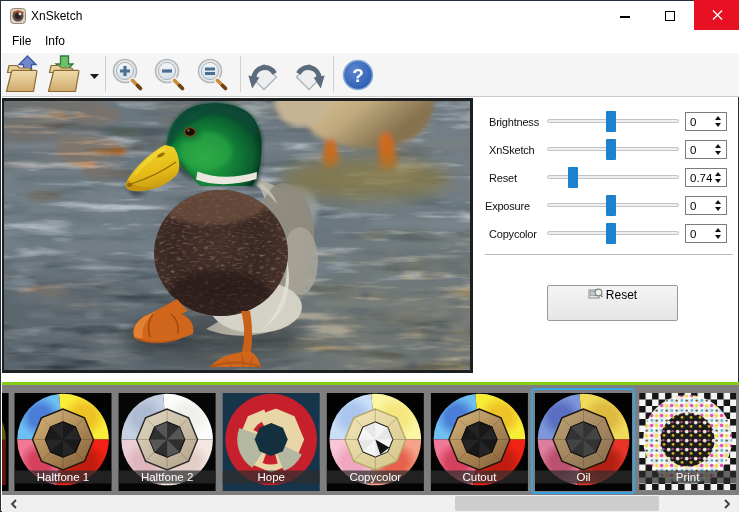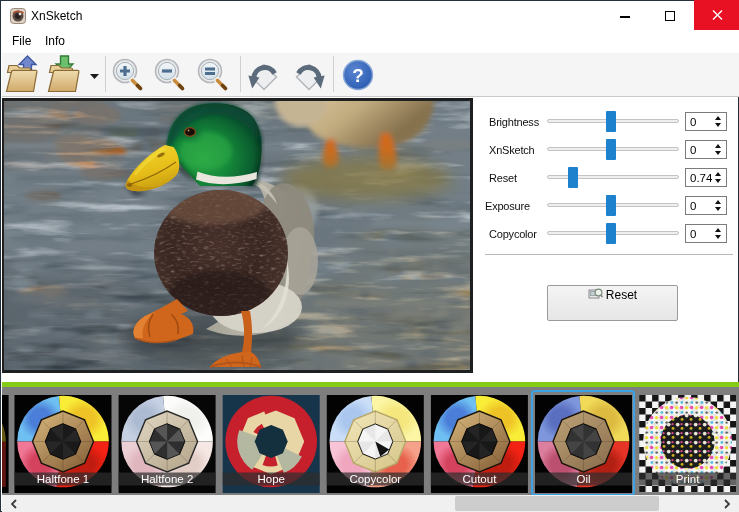--- a/index.html
+++ b/index.html
@@ -25,21 +25,21 @@
   .track{left:546px;width:132px;height:4px;background:#efefef;border:1px solid #c3c3c3;border-radius:2px;box-sizing:border-box;}
   .handle{width:10px;height:21px;background:#1d81cd;border-radius:1px;}
   .spin{left:684px;width:42px;height:19px;border:1px solid #7b7b7b;background:#fff;box-sizing:border-box;}
   .spin .val{position:absolute;left:4px;top:2.5px;font-size:11.5px;color:#000;}
   .spin .btns{position:absolute;right:0;top:0;width:15px;height:100%;}
   .spin .up{position:absolute;left:4px;top:3px;width:0;height:0;border-left:3.8px solid transparent;border-right:3.8px solid transparent;border-bottom:4.2px solid #111;}
   .spin .dn{position:absolute;left:4px;bottom:3px;width:0;height:0;border-left:3.8px solid transparent;border-right:3.8px solid transparent;border-top:4.2px solid #111;}
   #hsep{left:484px;top:253px;width:248px;height:1px;background:#b8b8b8;}
   #resetbtn{left:546px;top:284px;width:131px;height:36px;background:linear-gradient(#f4f4f4,#e6e6e6);border:1px solid #9a9a9a;border-radius:2px;box-sizing:border-box;text-align:center;font-size:12px;color:#000;line-height:17px;}
   
-  #strip{left:1px;top:381px;width:737px;height:113px;background:#7e7e7e;border-top:5px solid #84cc16;box-sizing:border-box;}
+  #strip{left:1px;top:381px;width:737px;height:113px;background:#7e7e7e;border-top:3px solid #84cc16;box-sizing:border-box;}
   #oilsel{left:529px;top:3px;width:104px;height:106px;border:2px solid #3ba2e6;border-radius:4px;box-sizing:border-box;}
   
   #sbar{left:1px;top:494px;width:737px;height:17px;background:#f0f0f0;}
   #sthumb{left:453px;top:1px;width:204px;height:15px;background:#cdcdcd;border-radius:2px;}
 </style>
 </head>
 <body>
 <div id="win">
   <div class="abs" id="titlebar">
     <svg class="abs" style="left:8px;top:7px" width="16" height="16" viewBox="0 0 16 16">

